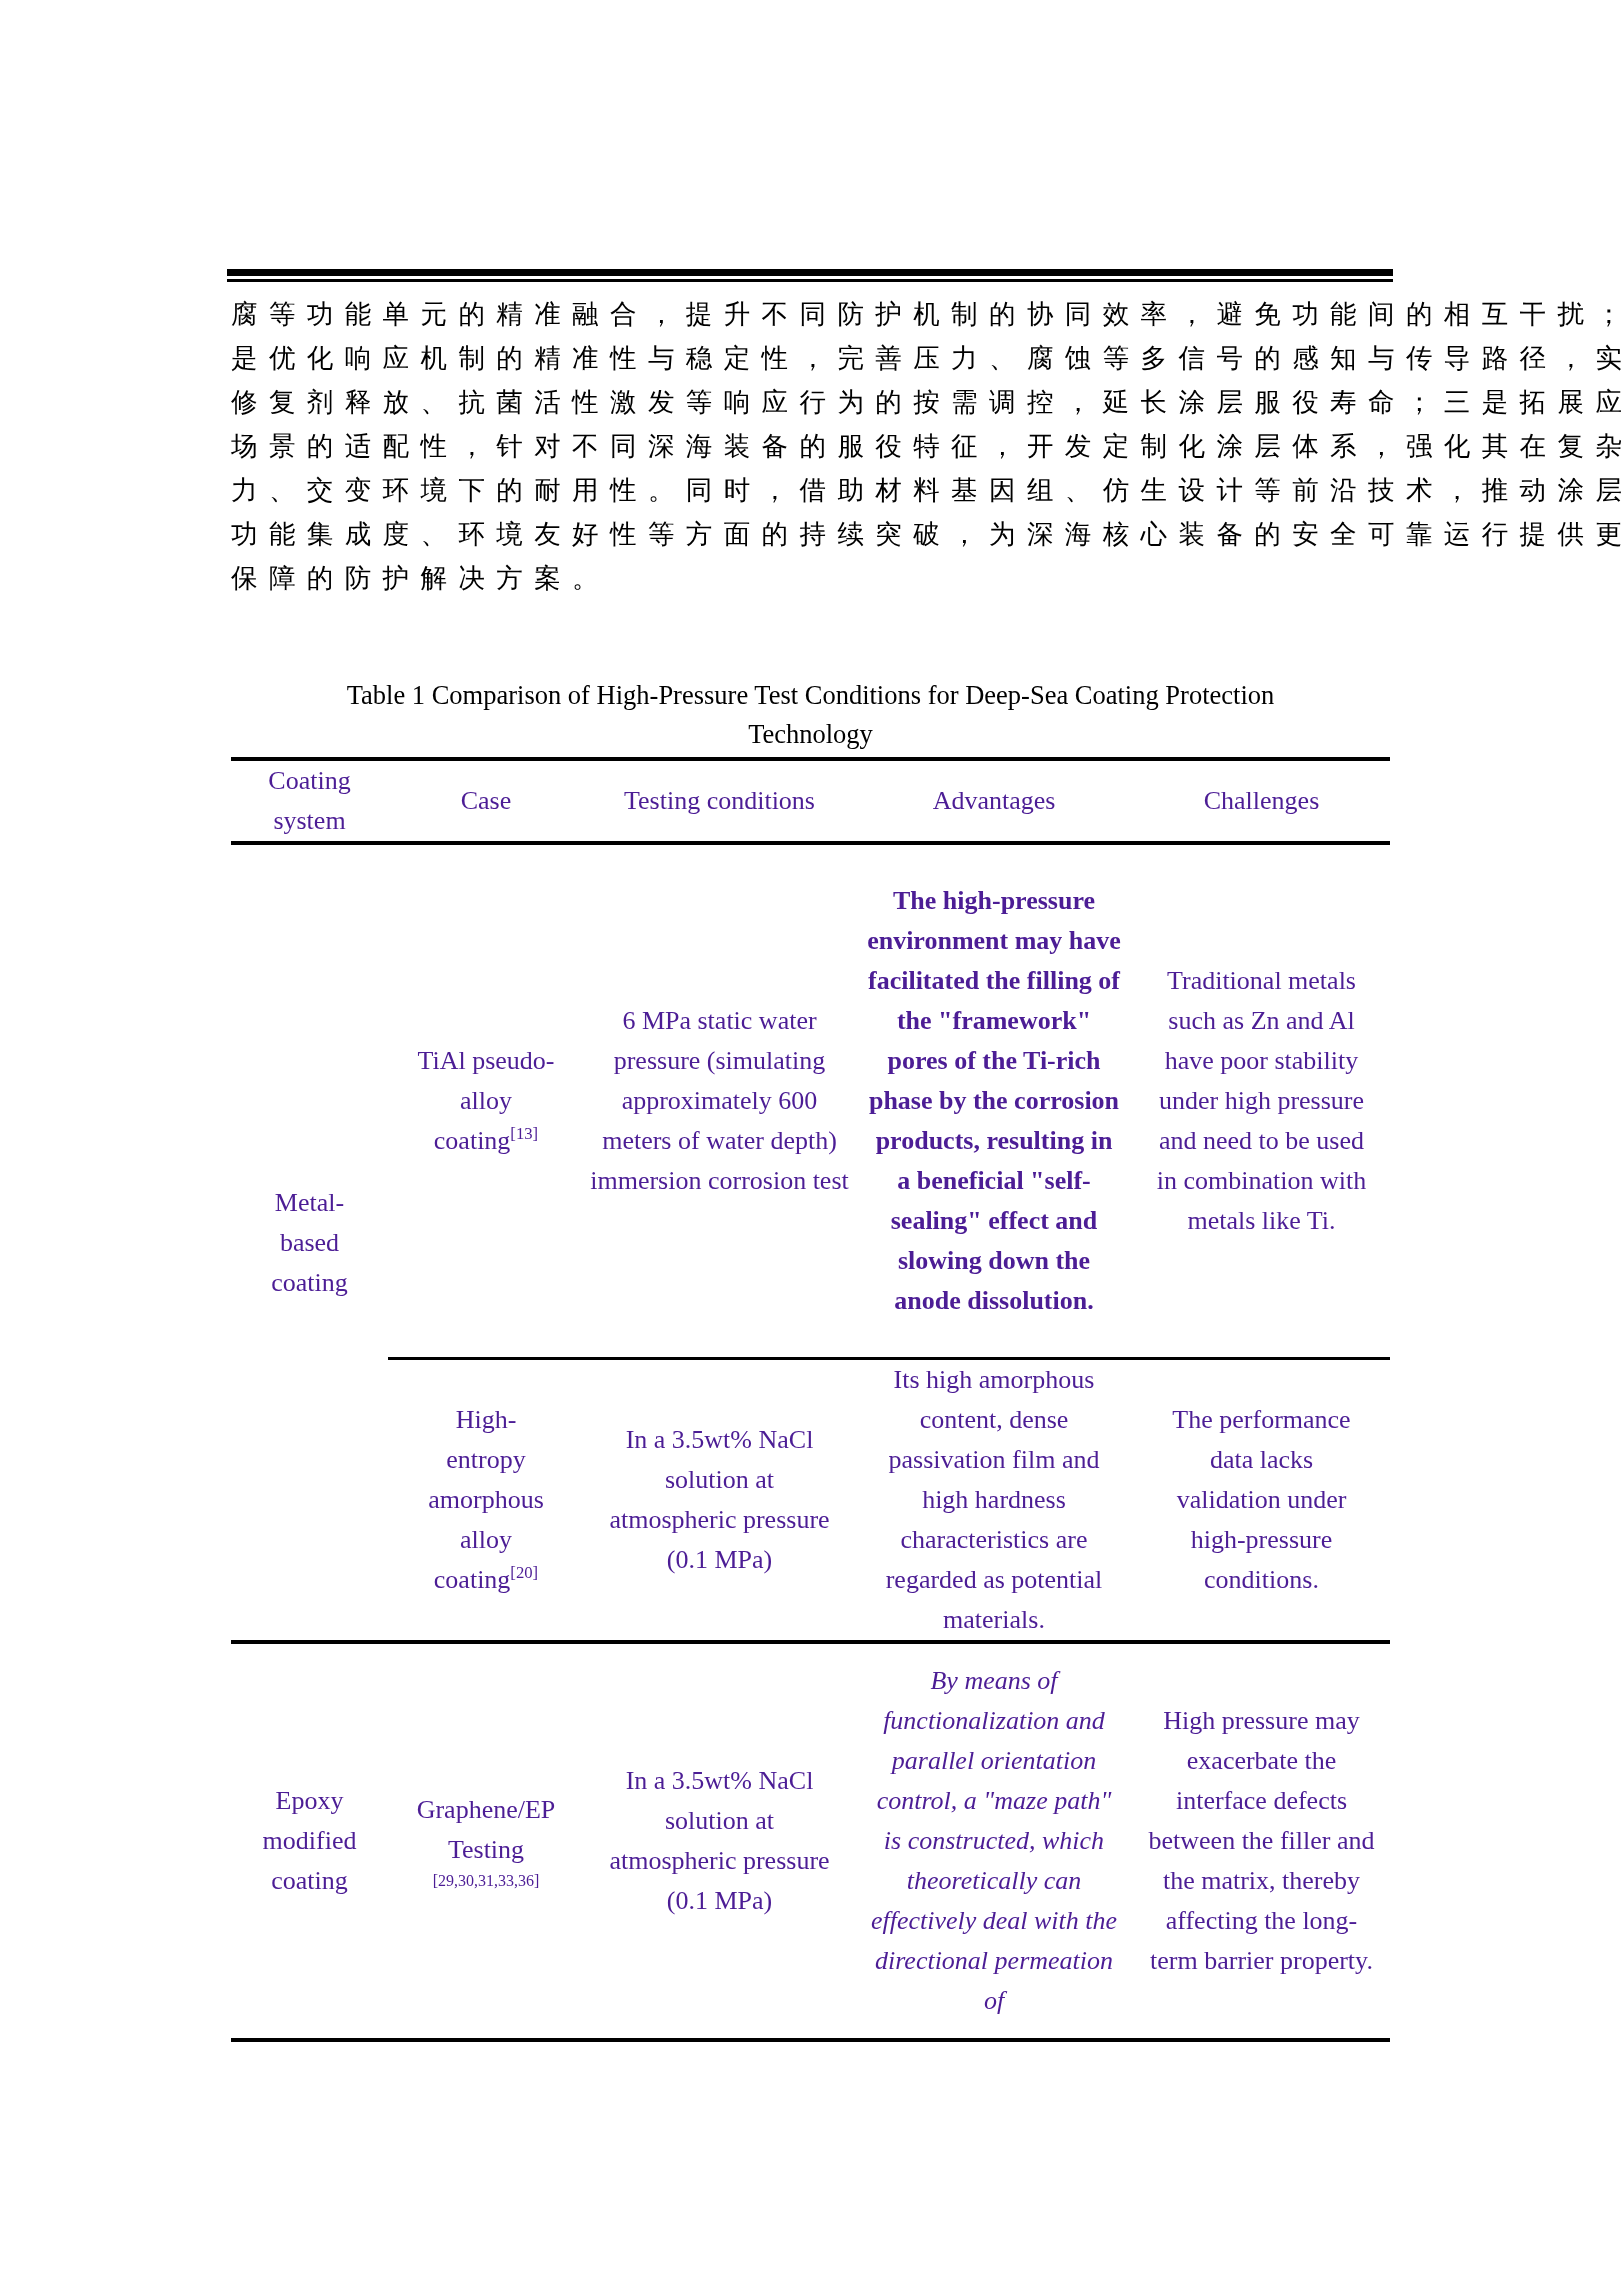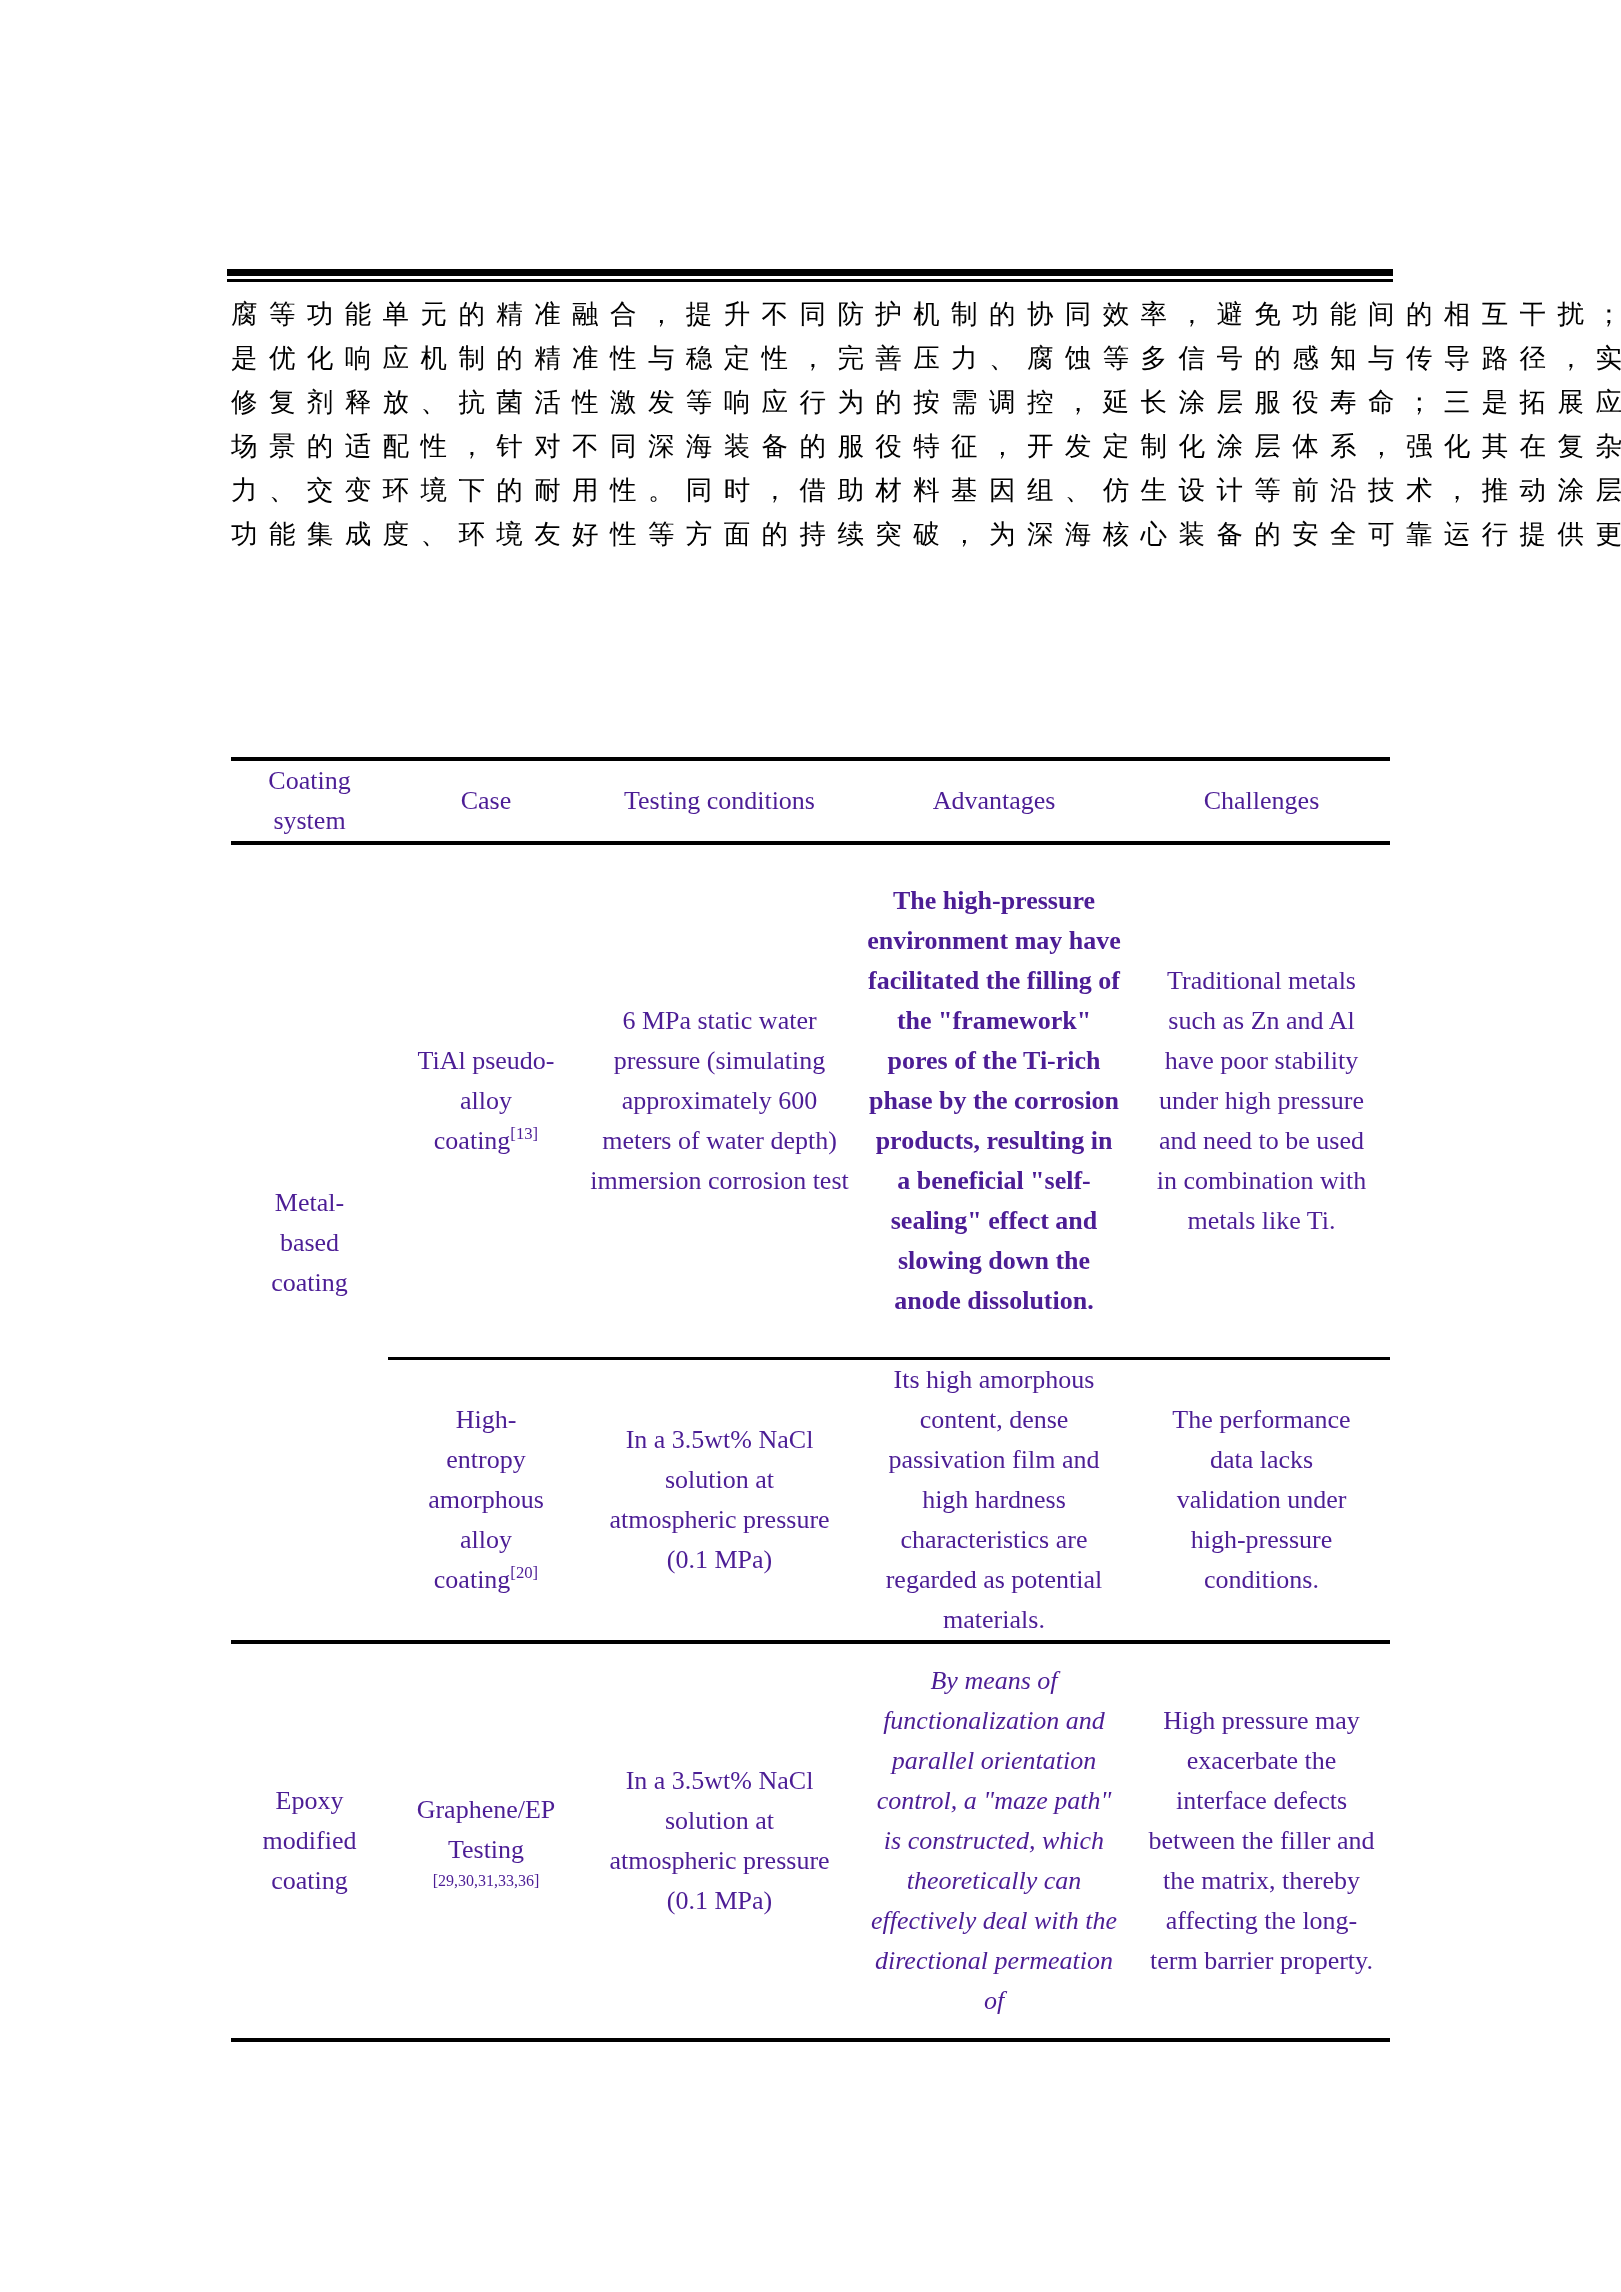--- a/index.html
+++ b/index.html
@@ -144,22 +144,27 @@
     <div class="thin"></div>
   </div>
 
   <div class="body-para">
     <span class="line">腐等功能单元的精准融合，提升不同防护机制的协同效率，避免功能间的相互干扰；二</span>
     <span class="line">是优化响应机制的精准性与稳定性，完善压力、腐蚀等多信号的感知与传导路径，实现</span>
     <span class="line">修复剂释放、抗菌活性激发等响应行为的按需调控，延长涂层服役寿命；三是拓展应用</span>
     <span class="line">场景的适配性，针对不同深海装备的服役特征，开发定制化涂层体系，强化其在复杂应</span>
     <span class="line">力、交变环境下的耐用性。同时，借助材料基因组、仿生设计等前沿技术，推动涂层在</span>
     <span class="line">功能集成度、环境友好性等方面的持续突破，为深海核心装备的安全可靠运行提供更具</span>
-  </div>
-
+    <span class="line last">保障的防护解决方案。</span>
+  </div>
+
+  <div class="caption-en">
+    <span>Table 1 Comparison of High-Pressure Test Conditions for Deep-Sea Coating Protection</span>
+    <span>Technology</span>
+  </div>
 
   <div class="table-wrap">
     <table class="comp">
       <colgroup>
         <col class="c1">
           <col class="c2">
           <col class="c3">
           <col class="c4">
           <col class="c5">
       </colgroup>

